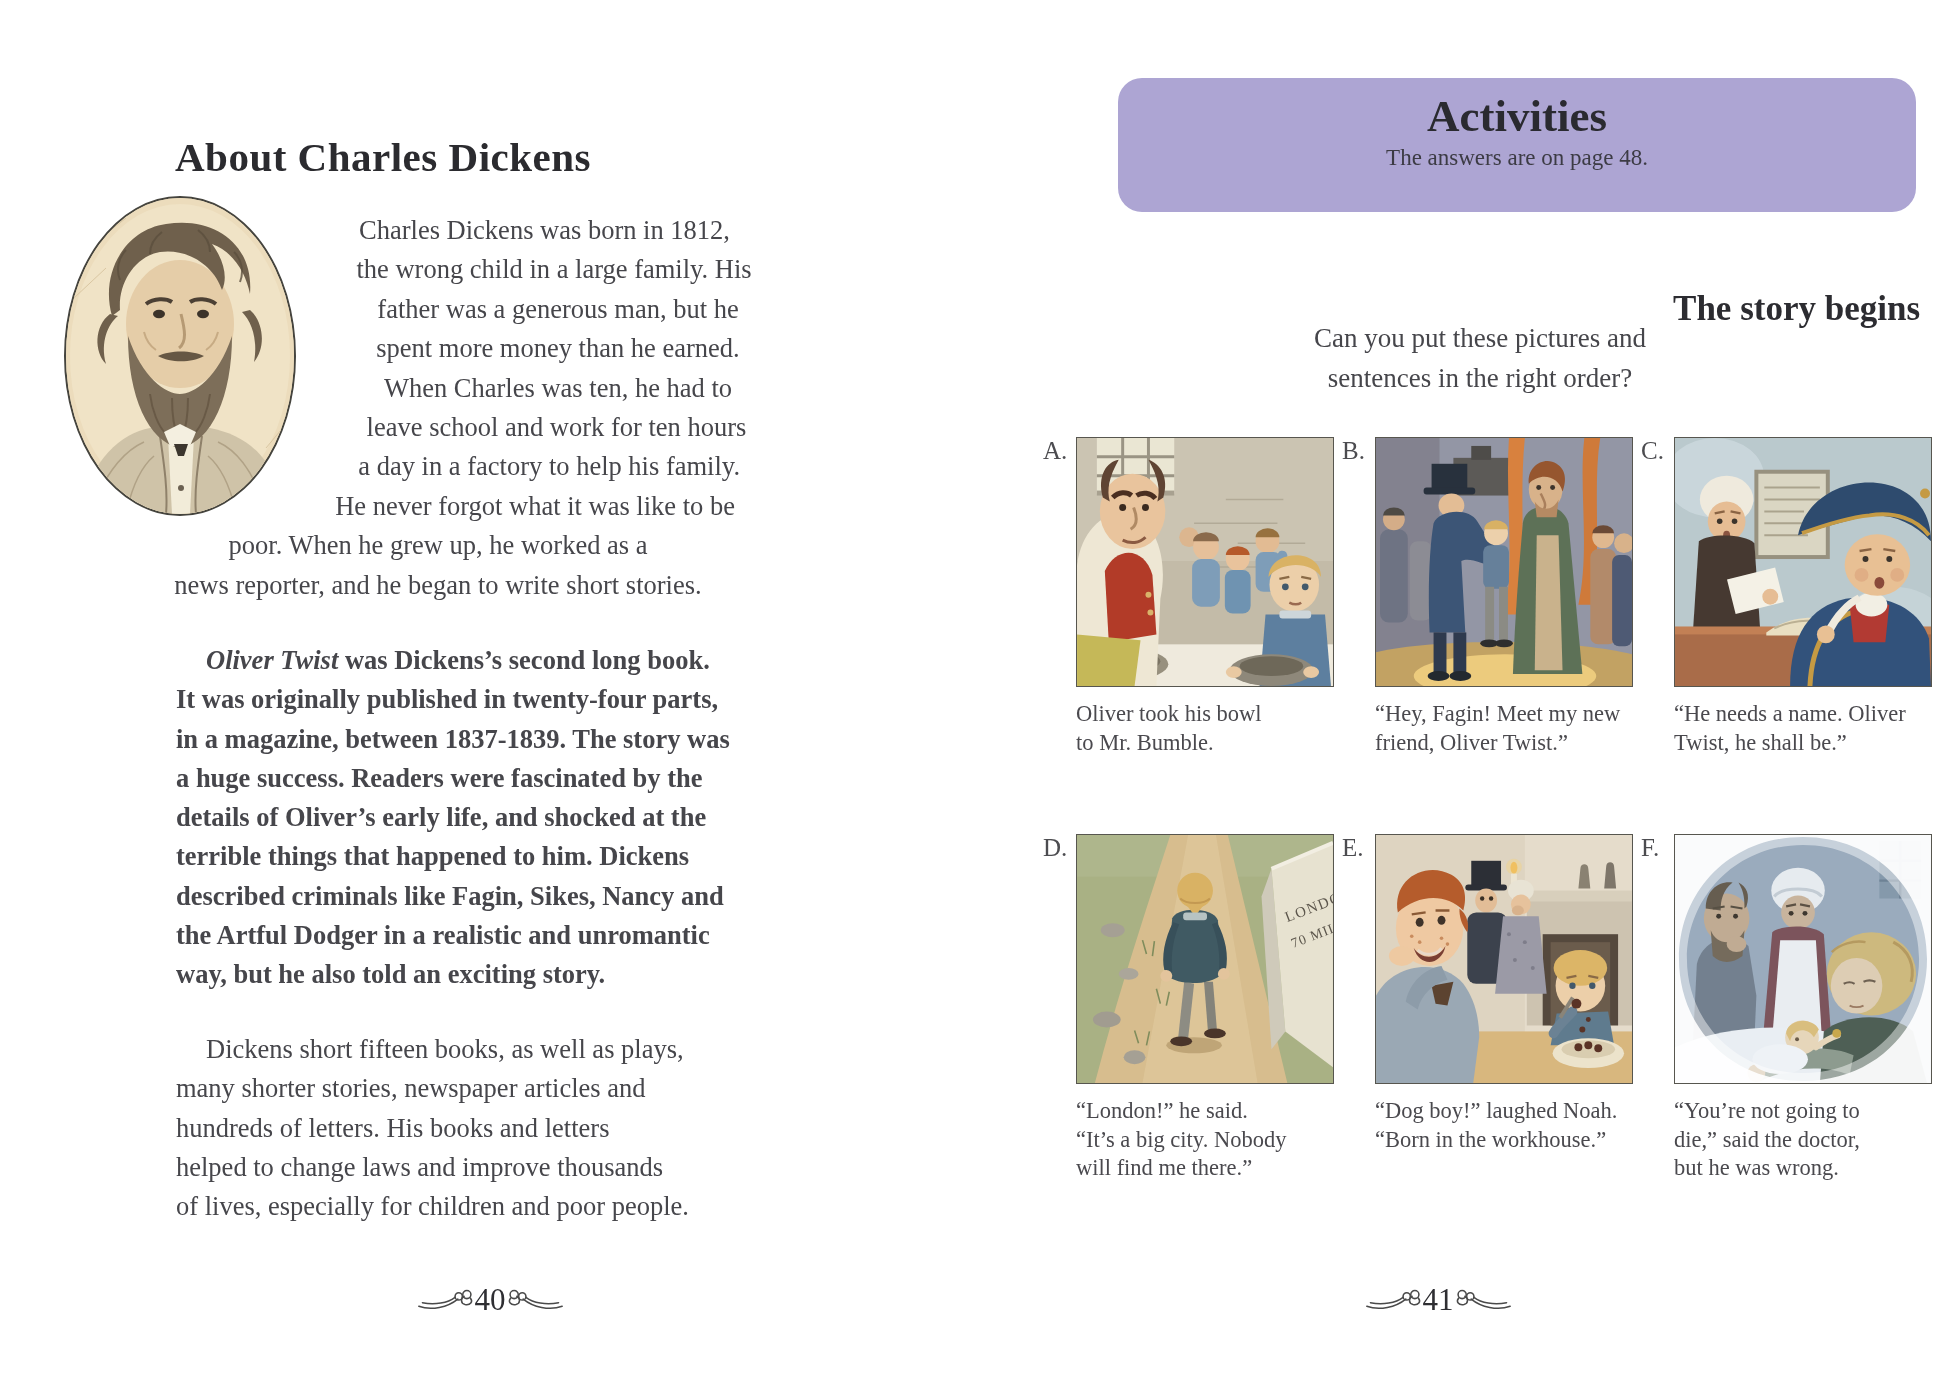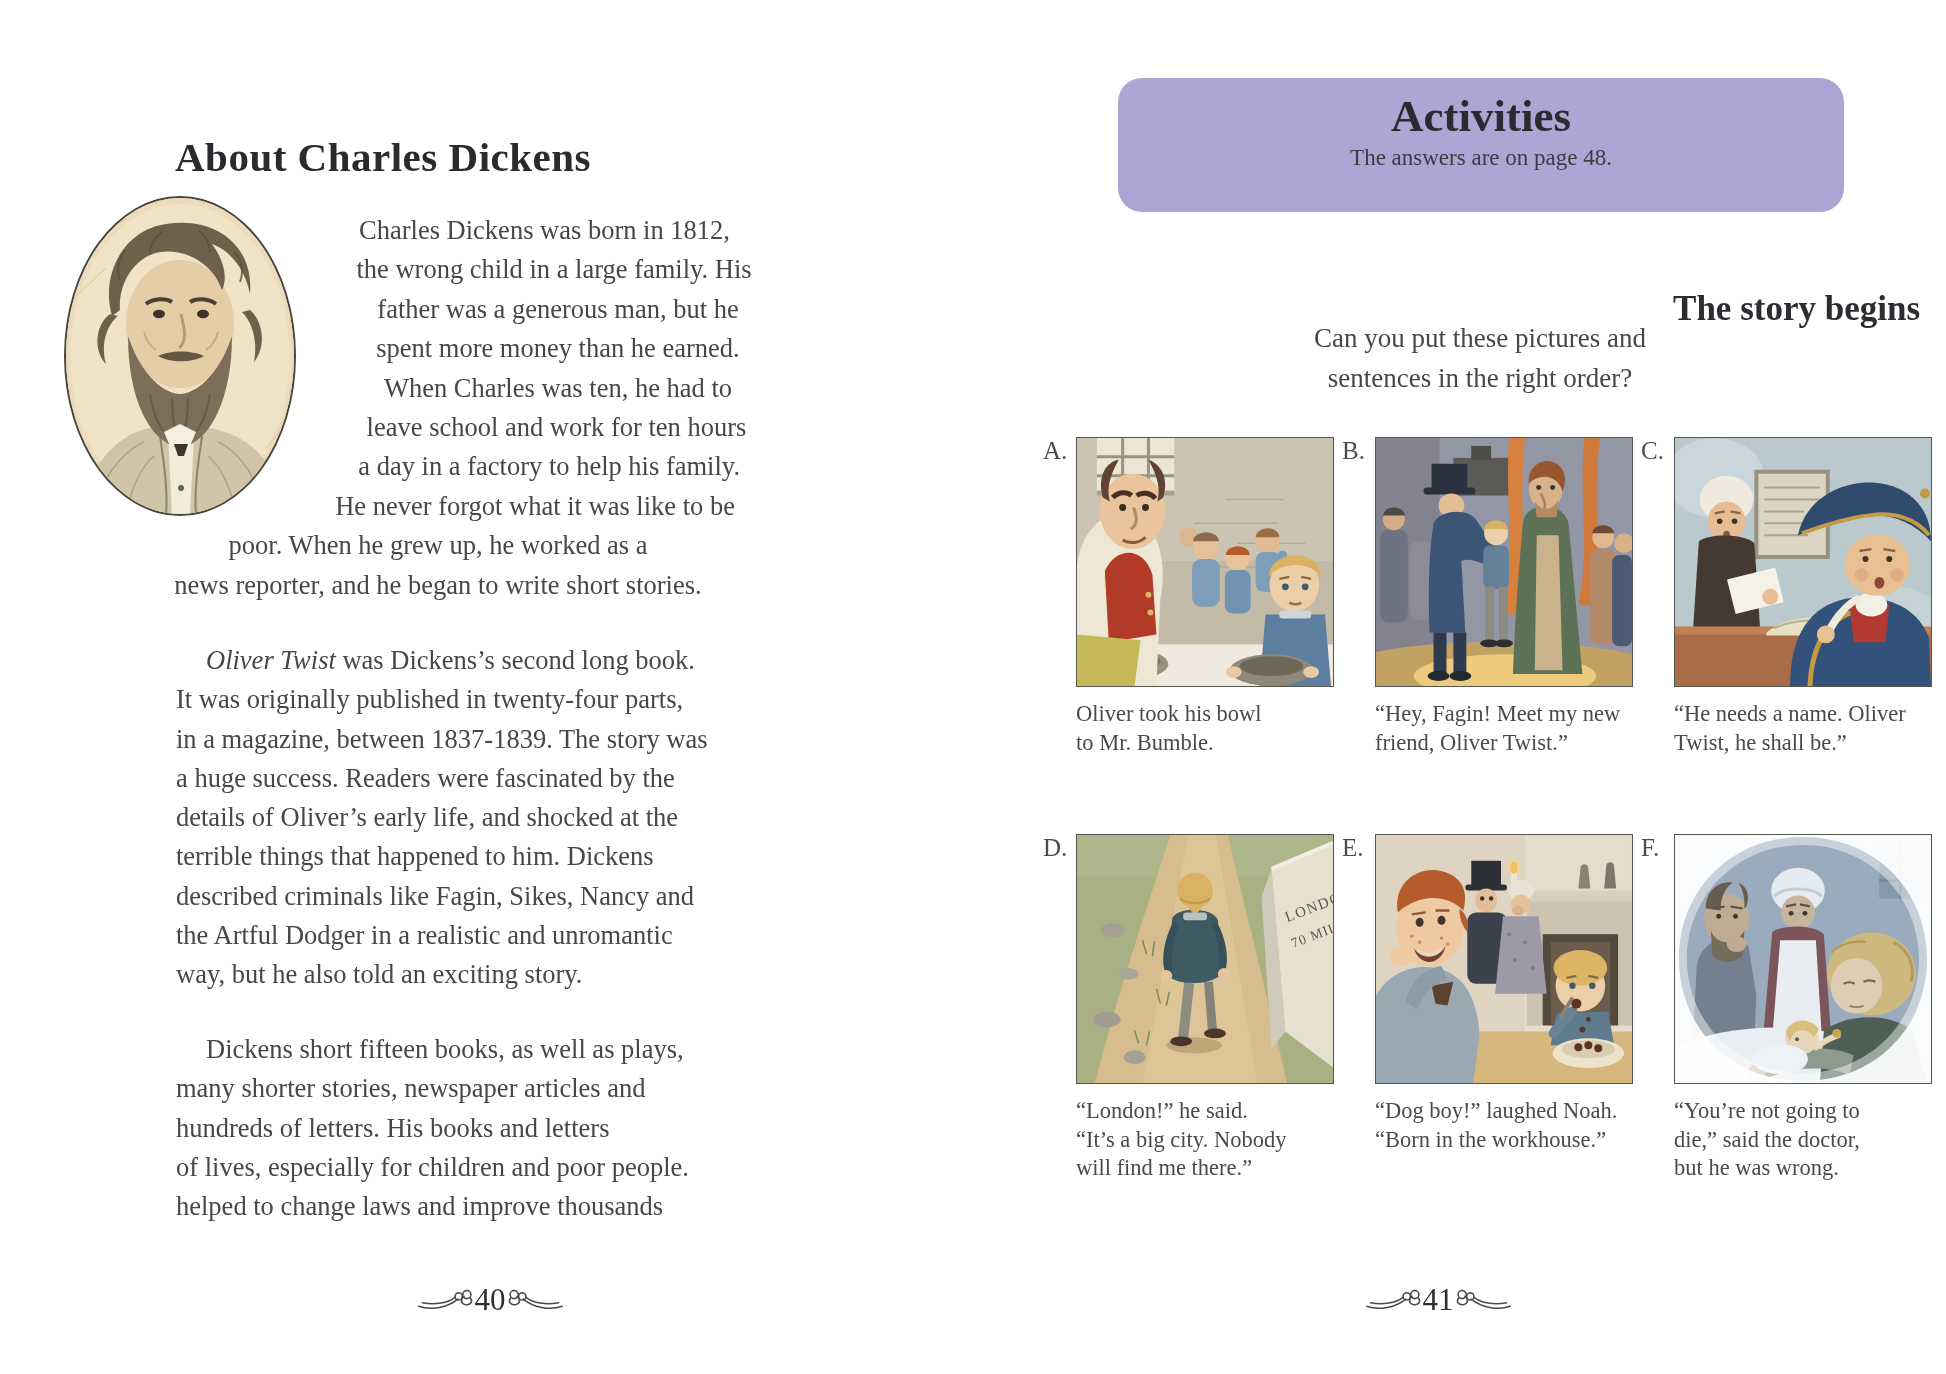--- a/index.html
+++ b/index.html
@@ -14,31 +14,31 @@
     font-size:41px;font-weight:700;color:#2b2b2f;letter-spacing:.5px;}
   .about{left:64px;top:196px;width:748px;font-size:26.5px;line-height:39.4px;}
   .float-shape{float:left;width:240px;height:322px;
     shape-outside:ellipse(48% 48% at 50% 50%);shape-margin:8px;}
   .portrait-wrap{position:absolute;left:0;top:0;width:228px;height:316px;
     border-radius:50%;border:2px solid #45443e;overflow:hidden;background:#ecdcbc;}
   .portrait-wrap svg{display:block;width:100%;height:100%;}
   .para1{padding-top:15px;}
   .para1 .l{text-align:center;}
   .para-block{left:176px;width:648px;font-size:26.5px;line-height:39.3px;}
-  .p2{top:641px;} .p3{top:1030px;}
+  .p2{top:641px;font-weight:bold;} .p3{top:1030px;}
   .indent{text-indent:30px;}
   em.book{font-style:italic;}
   .footer{top:1282px;width:630px;display:flex;justify-content:center;
     align-items:center;}
   .footer-left{left:175px;} .footer-right{left:1108px;width:660px;}
   .pagenum{font-size:31px;color:#2e2e32;}
   .flourish{width:58px;height:26px;}
   .flourish.mirror{transform:scaleX(-1);}
   
-  .activities-box{left:1118px;top:78px;width:726px;height:134px;
+  .activities-box{left:1118px;top:78px;width:798px;height:134px;
     border-radius:24px;background:#ada5d3;text-align:center;}
   .activities-title{font-size:45px;font-weight:600;color:#2a2a30;
     margin:0;padding-top:12px;}
   .activities-sub{font-size:23px;color:#3c3b44;margin-top:3px;}
   .story-head{left:1040px;top:254px;width:880px;text-align:right;
     font-size:35px;font-weight:600;color:#2c2c31;}
   .question{left:1040px;top:318px;width:880px;text-align:center;
     font-size:27px;line-height:40px;color:#46464b;}
   .card{position:absolute;}
   .c0{left:1076px;top:437px;} .c1{left:1375px;top:437px;} .c2{left:1674px;top:437px;}
@@ -137,22 +137,22 @@
     <div>terrible things that happened to him. Dickens</div>
     <div>described criminals like Fagin, Sikes, Nancy and</div>
     <div>the Artful Dodger in a realistic and unromantic</div>
     <div>way, but he also told an exciting story.</div>
   </div>
 
   <div class="abs para-block p3">
     <div class="indent">Dickens short fifteen books, as well as plays,</div>
     <div>many shorter stories, newspaper articles and</div>
     <div>hundreds of letters. His books and letters</div>
+    <div>helped to change laws and improve thousands</div>
     <div>of lives, especially for children and poor people.</div>
-    <div>helped to change laws and improve thousands</div>
   </div>
 
   <div class="abs footer footer-left">
     <svg class="flourish" viewBox="0 0 64 26">
       <g fill="none" stroke="#4a4a4a" stroke-width="1.7" stroke-linecap="round">
         <path d="M2 20 C16 25 34 21 45 12"></path>
         <path d="M6 16 C20 19 34 16 42 10"></path>
         <circle cx="46" cy="9" r="4"></circle>
         <circle cx="55" cy="7" r="4.5"></circle>
         <path d="M59 11 C62 15 59 19 53 18 C48 17 48 11 52 9"></path>

